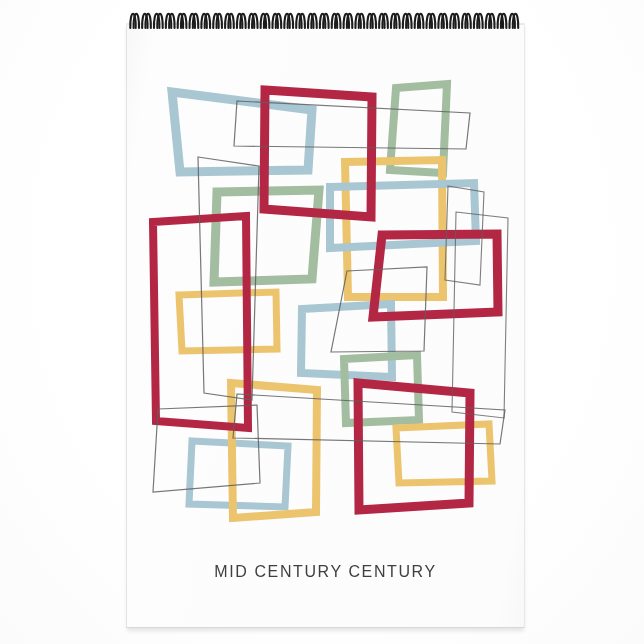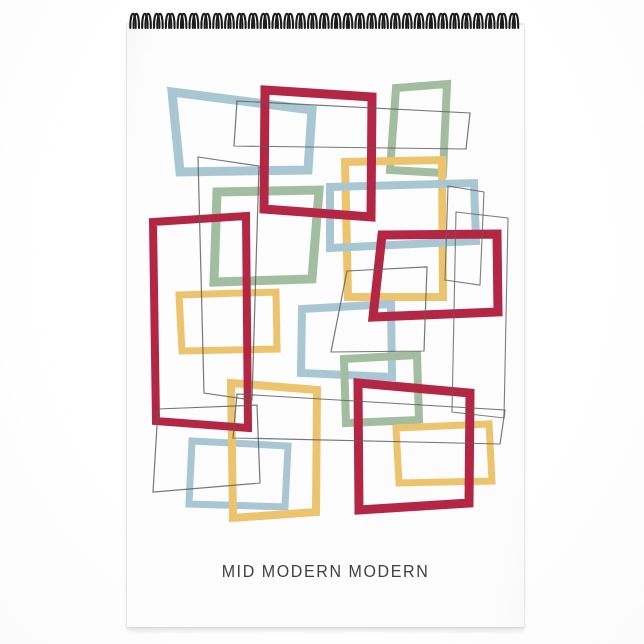--- a/index.html
+++ b/index.html
@@ -27,21 +27,21 @@
     text-align:center;
     font-size:16px;letter-spacing:1.6px;color:#3f3f3f;
     white-space:nowrap;
   }
 </style>
 </head>
 <body>
 
 <div class="page">
   <div class="page-top-edge"></div>
-  <div class="title">MID MODERN MODERN</div>
+  <div class="title">MID CENTURY CENTURY</div>
 </div>
 
 <svg class="art-svg" viewBox="0 0 644 644" xmlns="http://www.w3.org/2000/svg">
   <g id="frames-group">
       <polygon points="172,92 312,110 308,170 180,172" fill="none" stroke="#a9c6d3" stroke-width="9" stroke-opacity="1"></polygon>
       <polygon points="396,88 447,84 443,173 390,170" fill="none" stroke="#a3bda0" stroke-width="8" stroke-opacity="1"></polygon>
       <polygon points="345,162 442,160 443,297 348,297" fill="none" stroke="#ecc46e" stroke-width="8" stroke-opacity="1"></polygon>
       <polygon points="330,187 474,183 476,241 330,248" fill="none" stroke="#a9c6d3" stroke-width="8" stroke-opacity="1"></polygon>
       <polygon points="217,192 319,190 312,279 214,282" fill="none" stroke="#a3bda0" stroke-width="9" stroke-opacity="1"></polygon>
       <polygon points="179,295 276,292 277,349 182,351" fill="none" stroke="#ecc46e" stroke-width="7" stroke-opacity="1"></polygon>

